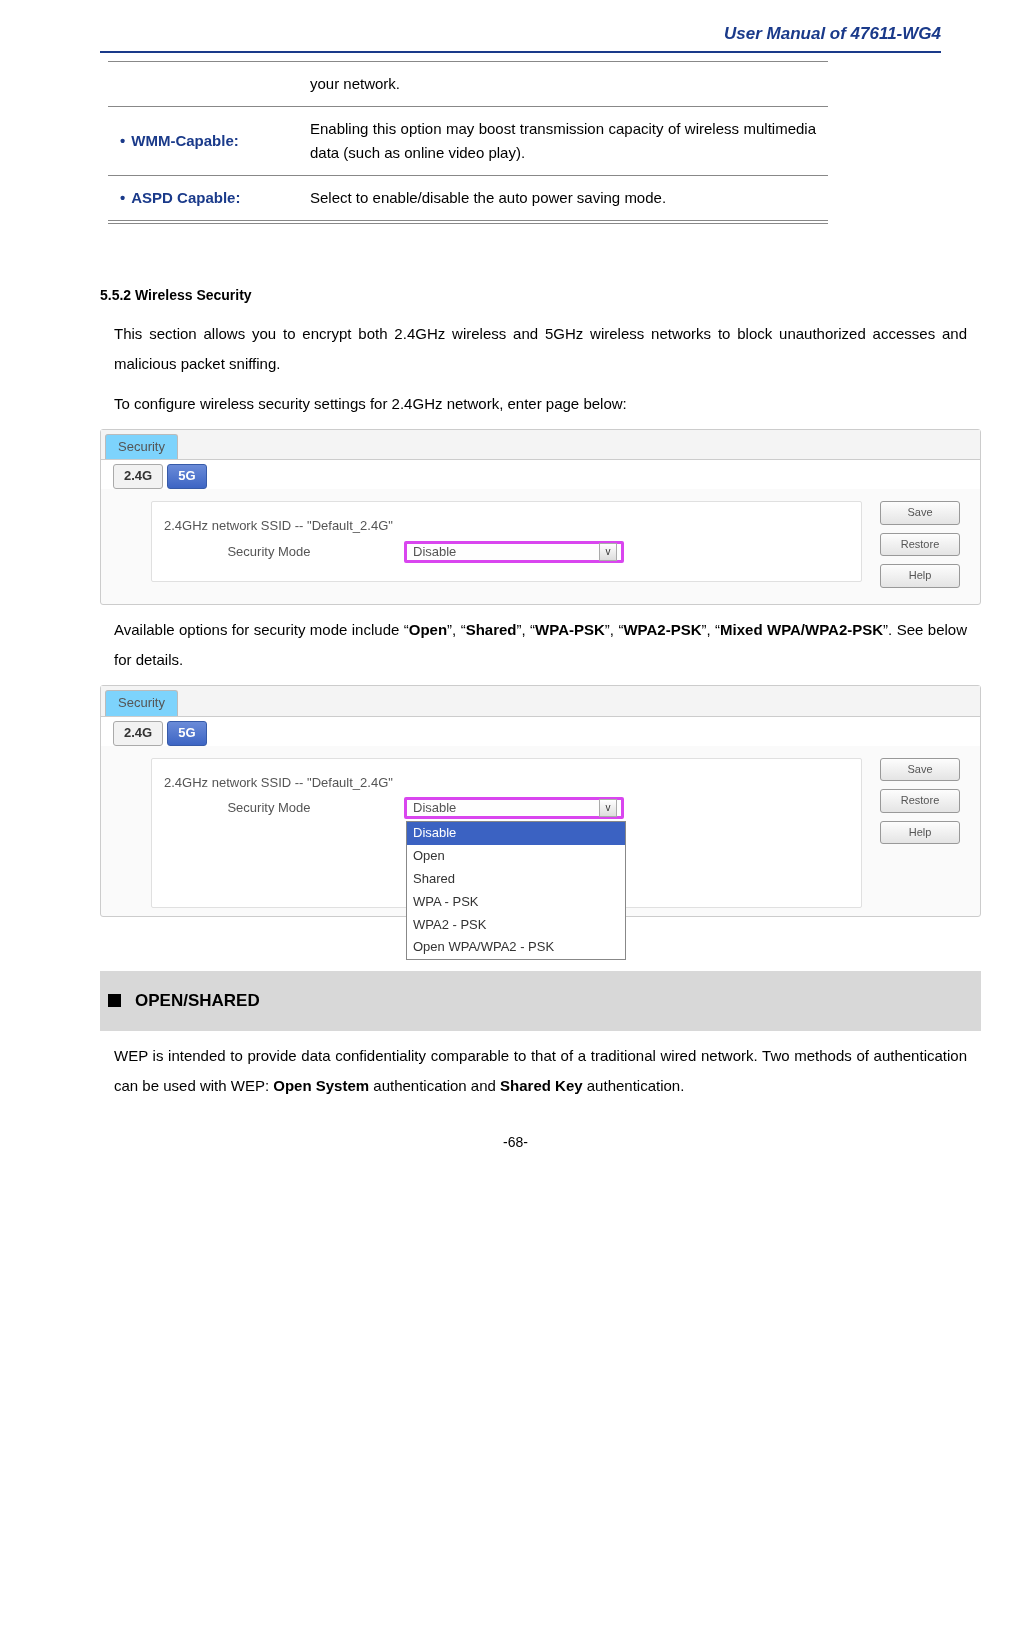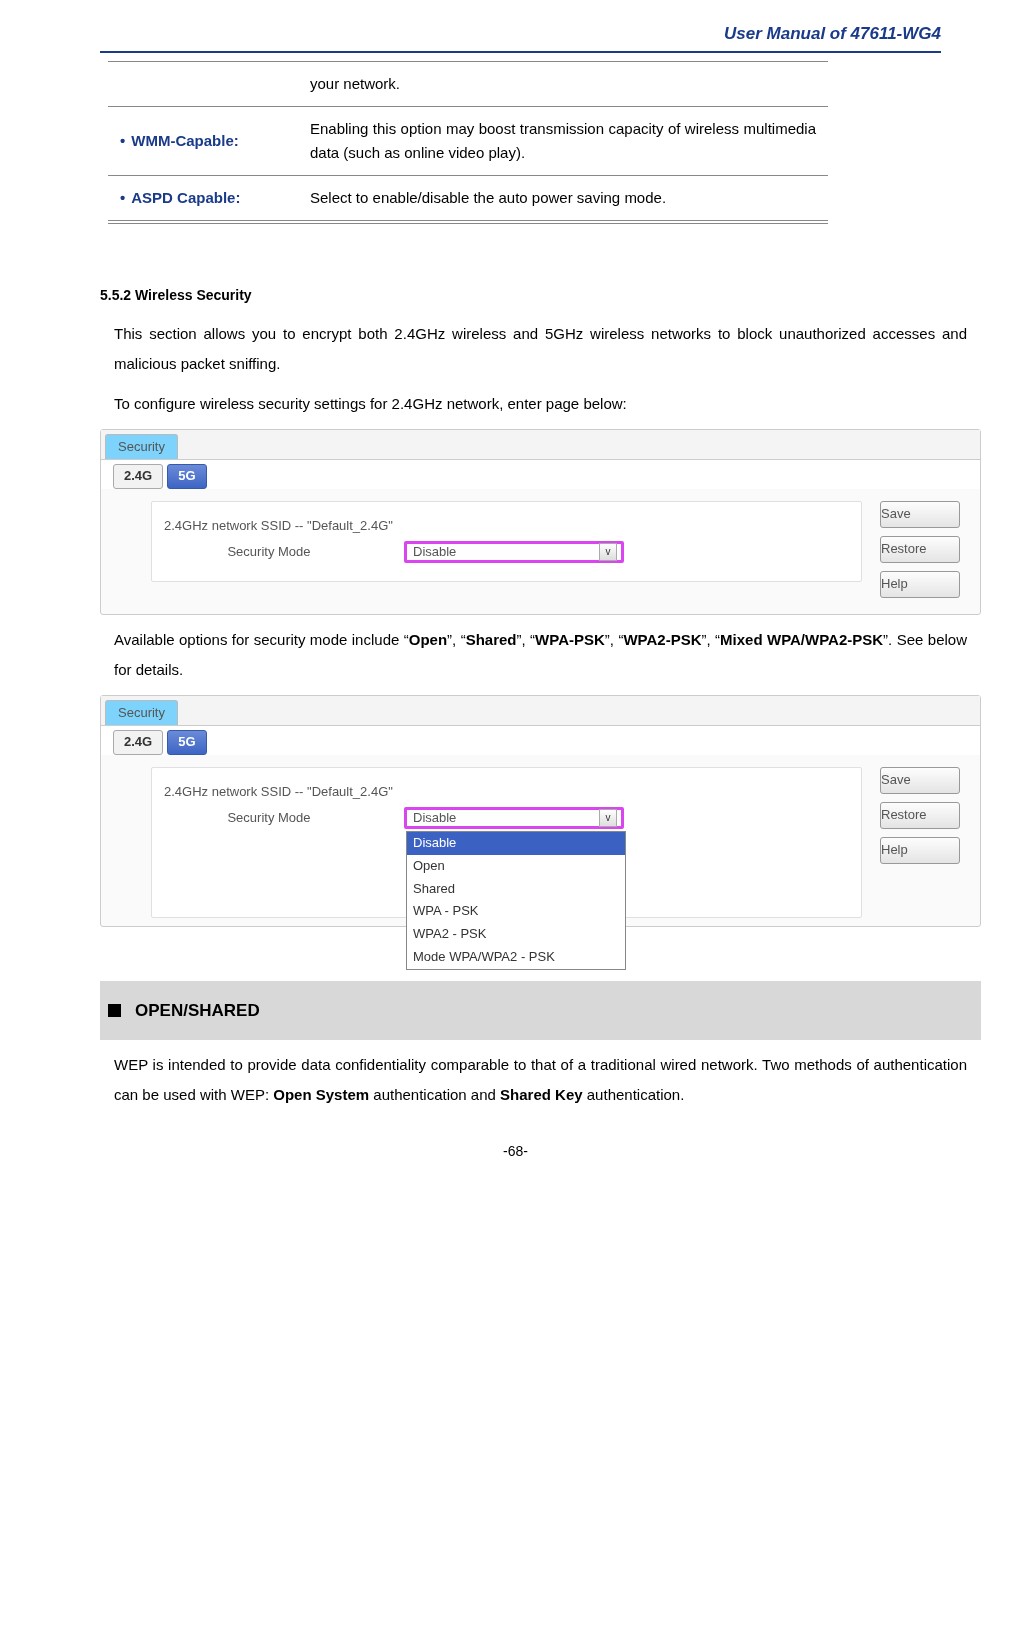--- a/index.html
+++ b/index.html
@@ -163,21 +163,22 @@
   .side-buttons {
     display: flex;
     flex-direction: column;
     gap: 8px;
     width: 80px;
   }
   .side-btn {
     border: 1px solid #999;
     border-radius: 3px;
     background: linear-gradient(#fdfdfd,#e4e4e4);
-    font-size: 13px;
+    text-align: center;
+    font-size: 11px;
     color: #555;
     padding: 2px 0;
     font-family: "Segoe UI", Arial, sans-serif;
   }
   .figure-caption {
     text-align: center;
     font-weight: bold;
     margin: 6px 0 24px 0;
   }
   .subsection-bar {
@@ -276,21 +277,21 @@
           <span class="config-label">Security Mode</span>
           <div class="fake-select">
             <span>Disable</span>
             <span class="sel-btn">v</span>
             <div class="dropdown-list">
               <div class="opt selected">Disable</div>
               <div class="opt">Open</div>
               <div class="opt">Shared</div>
               <div class="opt">WPA - PSK</div>
               <div class="opt">WPA2 - PSK</div>
-              <div class="opt">Mode WPA/WPA2 - PSK</div>
+              <div class="opt">Open WPA/WPA2 - PSK</div>
             </div>
           </div>
         </div>
         <div class="pad-bottom"></div>
       </div>
       <div class="side-buttons">
         <div class="side-btn">Save</div>
         <div class="side-btn">Restore</div>
         <div class="side-btn">Help</div>
       </div>

